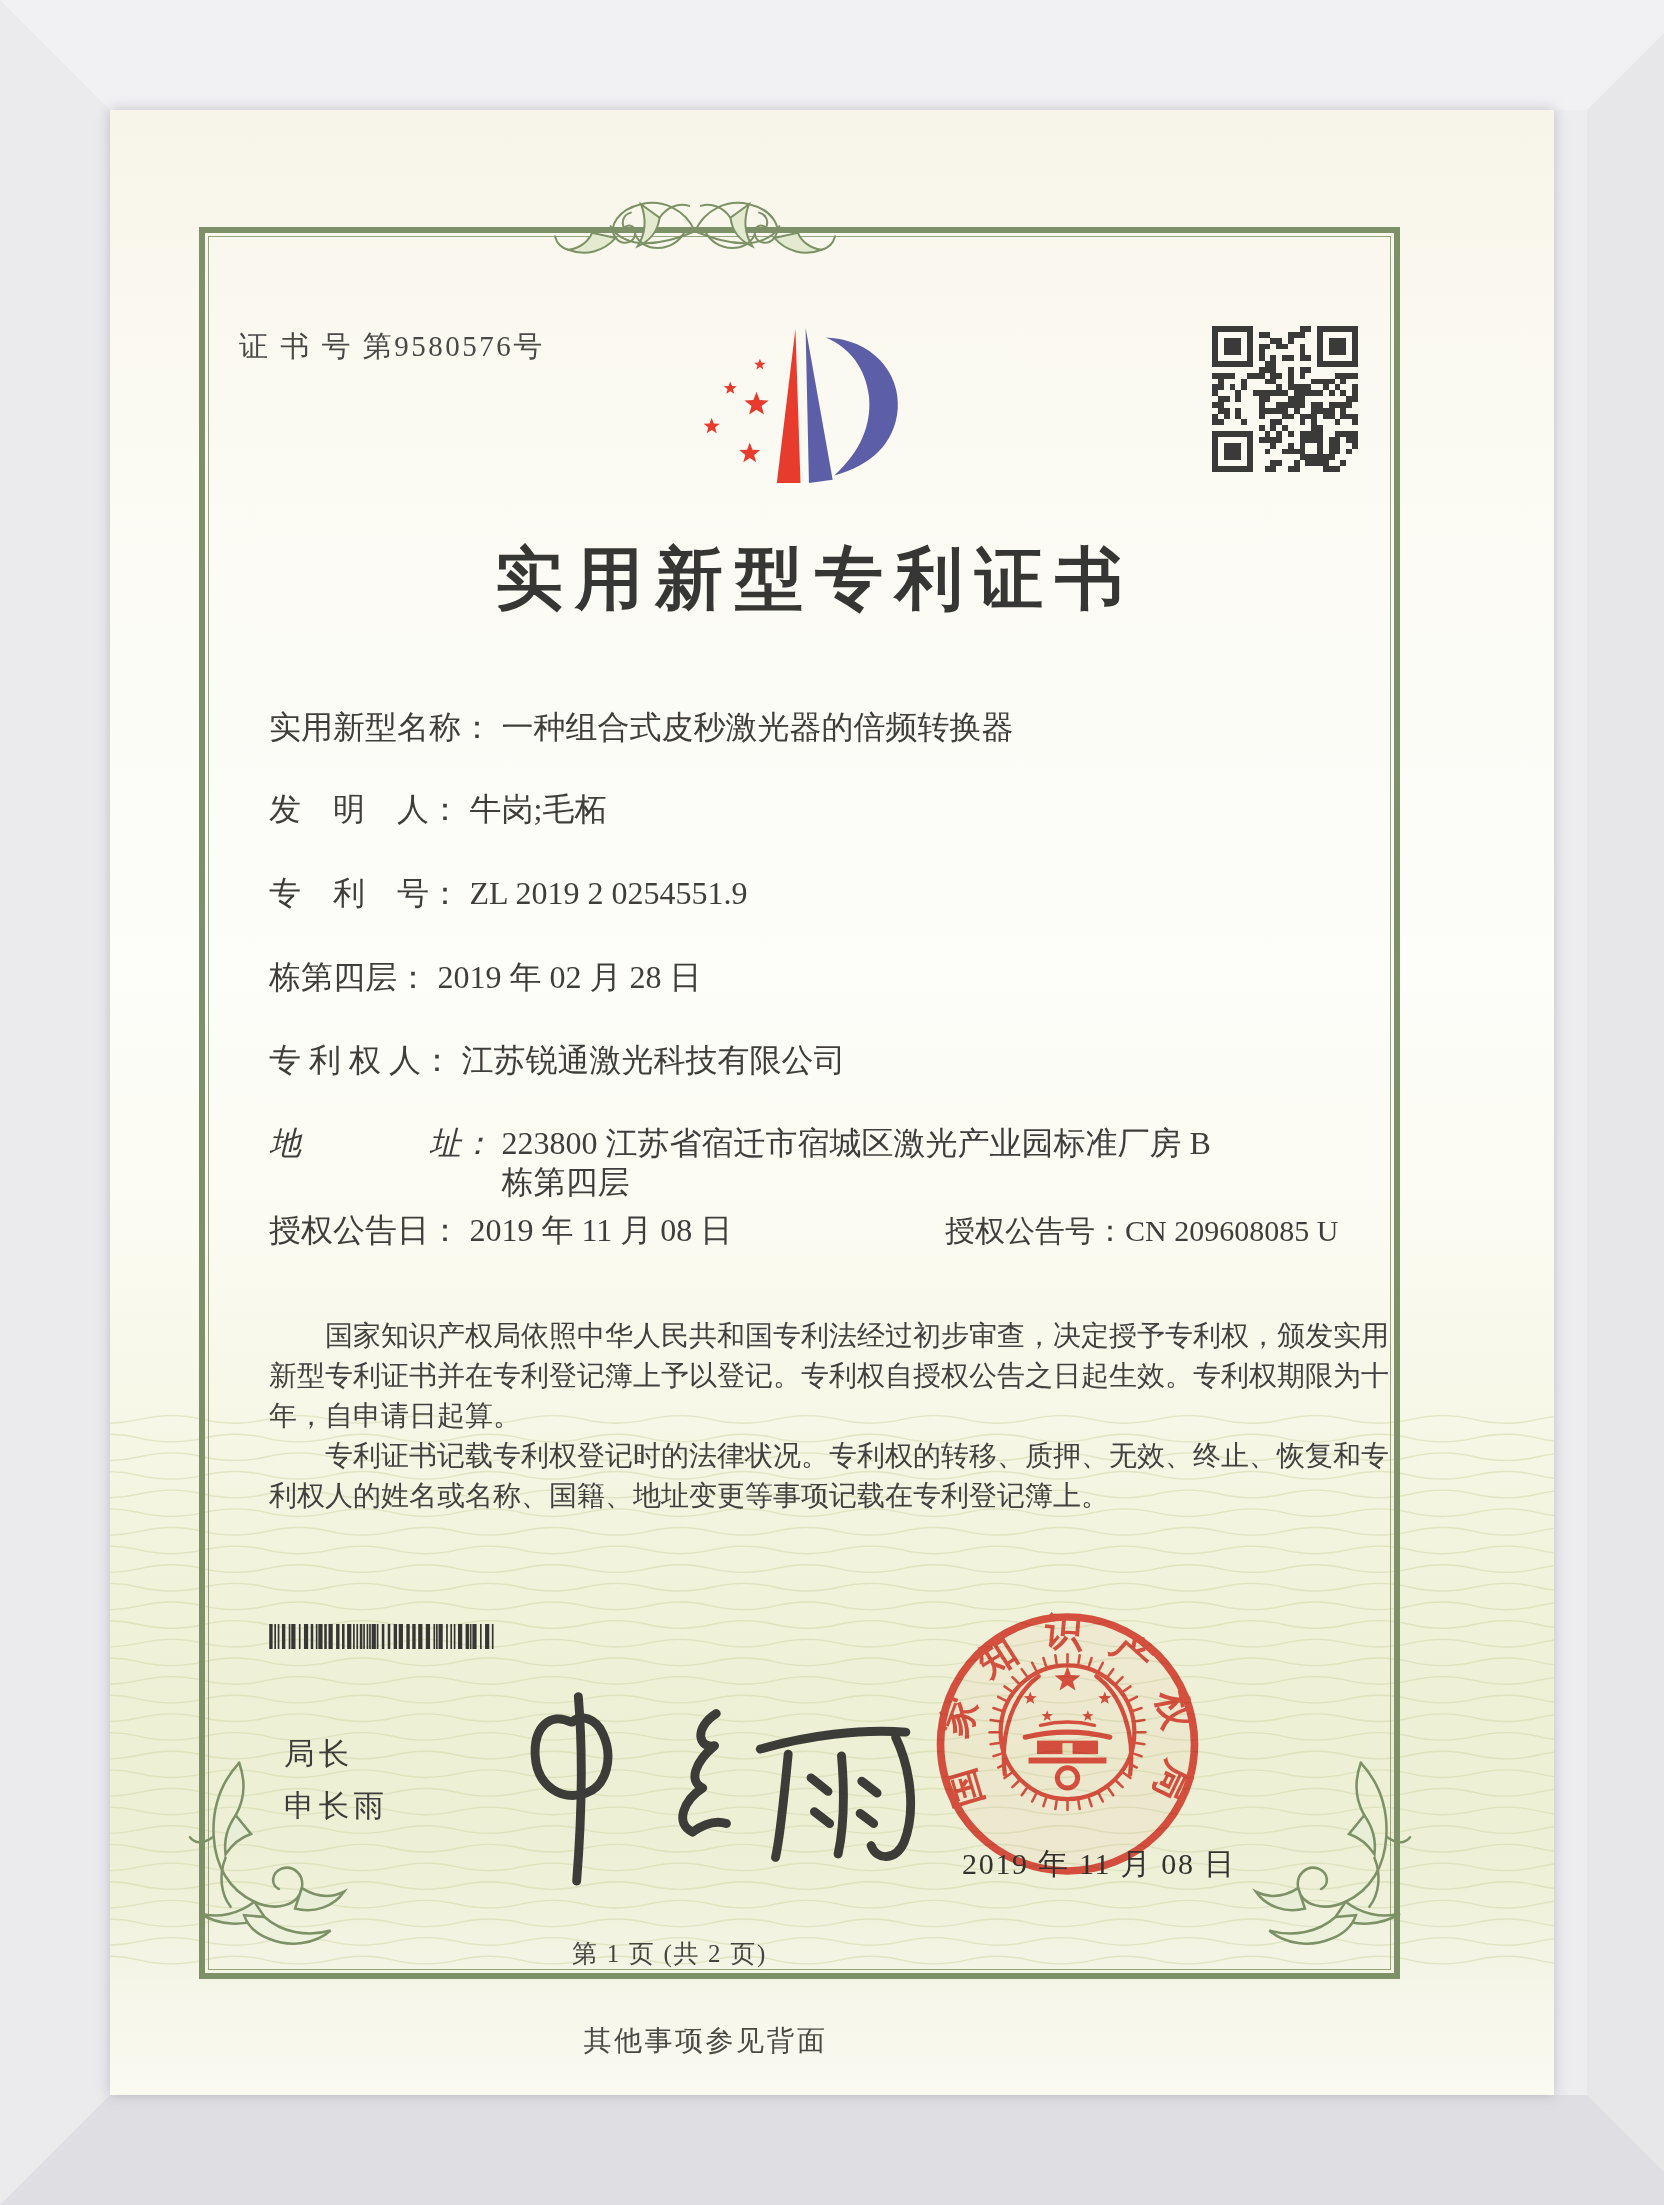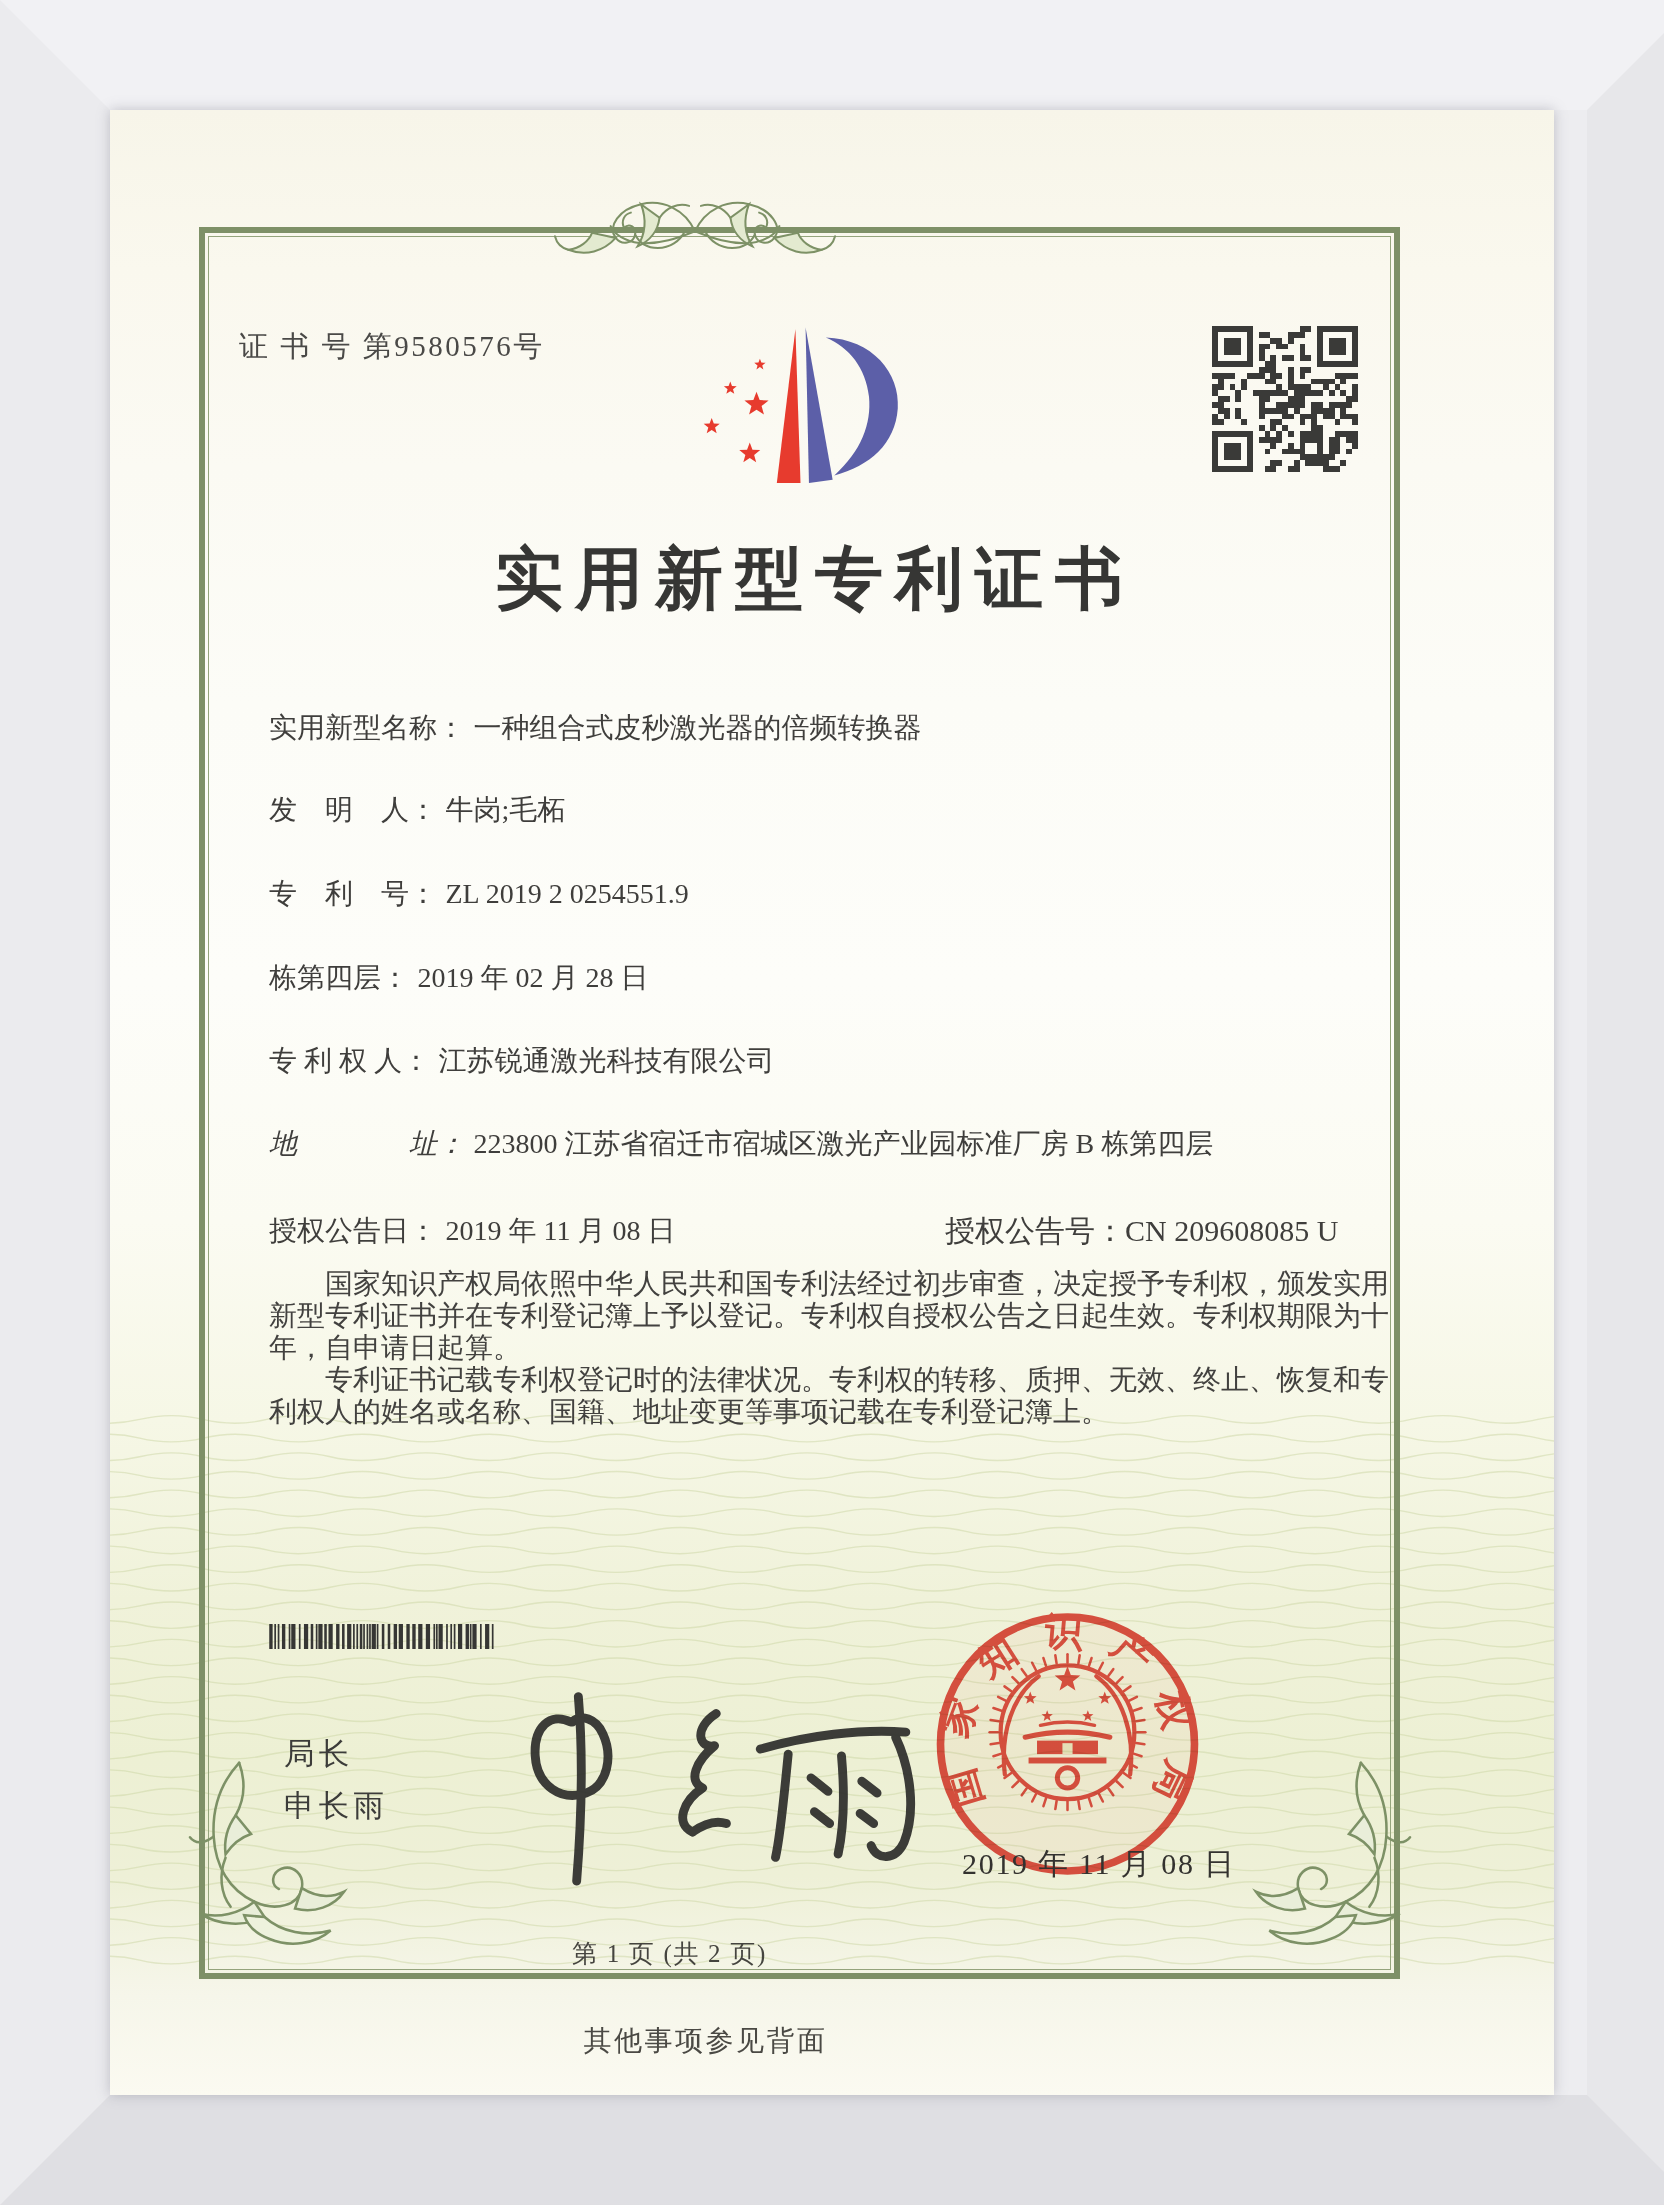--- a/index.html
+++ b/index.html
@@ -20,28 +20,28 @@
   .green-frame .inner{position:absolute;inset:3.4px;border:1.7px solid #94a47c;}
   .flourish{position:absolute;left:441px;top:79px;width:288px;height:81px;}
   .corner{position:absolute;width:170px;height:233px;top:1646px;}
   .corner.left{left:78px;}
   .corner.right{right:142px;transform:scaleX(-1);}
   .cert-no{position:absolute;left:129px;top:217px;font-size:29px;letter-spacing:2.5px;color:#4a4947;}
   .logo{position:absolute;left:589px;top:214px;width:203px;height:165px;}
   .qr{position:absolute;left:1102px;top:216px;width:146px;height:146px;}
   .title{position:absolute;left:0;right:34px;top:434px;text-align:center;
          font-size:68px;font-weight:700;letter-spacing:12px;color:#363634;line-height:71px;}
-  .row{position:absolute;left:159px;font-size:28px;line-height:39px;white-space:nowrap;}
+  .row{position:absolute;left:159px;font-size:32px;line-height:39px;white-space:nowrap;}
   .row .val{margin-left:8.5px;}
   .row.addr{white-space:normal;display:flex;}
   .row.addr .lab{flex:none;font-style:italic;}
   .row.addr .val{display:inline-block;width:746px;vertical-align:top;}
   .grant2{position:absolute;left:835px;font-size:30px;line-height:39px;white-space:nowrap;}
-  .paras{position:absolute;left:159px;top:1158px;width:1120px;font-size:28px;
-         line-height:32px;text-align:justify;color:#42413f;}
+  .paras{position:absolute;left:159px;top:1206px;width:1120px;font-size:28px;
+         line-height:40px;text-align:justify;color:#42413f;}
   .paras p{margin:0;text-indent:2em;}
   .barcode{position:absolute;left:159px;top:1514px;width:229px;height:25.4px;}
   .officer-title{position:absolute;left:174px;top:1624px;font-size:30.5px;letter-spacing:4.2px;
          font-family:"Liberation Sans","DejaVu Sans",sans-serif;color:#3c3c3a;}
   .officer-name{position:absolute;left:174px;top:1676px;font-size:30.5px;letter-spacing:4.2px;
          font-family:"Liberation Sans","DejaVu Sans",sans-serif;color:#3c3c3a;}
   .sig{position:absolute;left:352px;top:1568px;width:462px;height:220px;}
   .seal{position:absolute;left:820px;top:1485px;width:275px;height:298px;mix-blend-mode:multiply;opacity:.95;}
   .seal-date{position:absolute;left:852px;top:1734px;font-size:30px;letter-spacing:1.7px;color:#33322f;z-index:5;}
   .pageno{position:absolute;left:305px;width:509px;top:1827px;text-align:center;font-size:25px;

